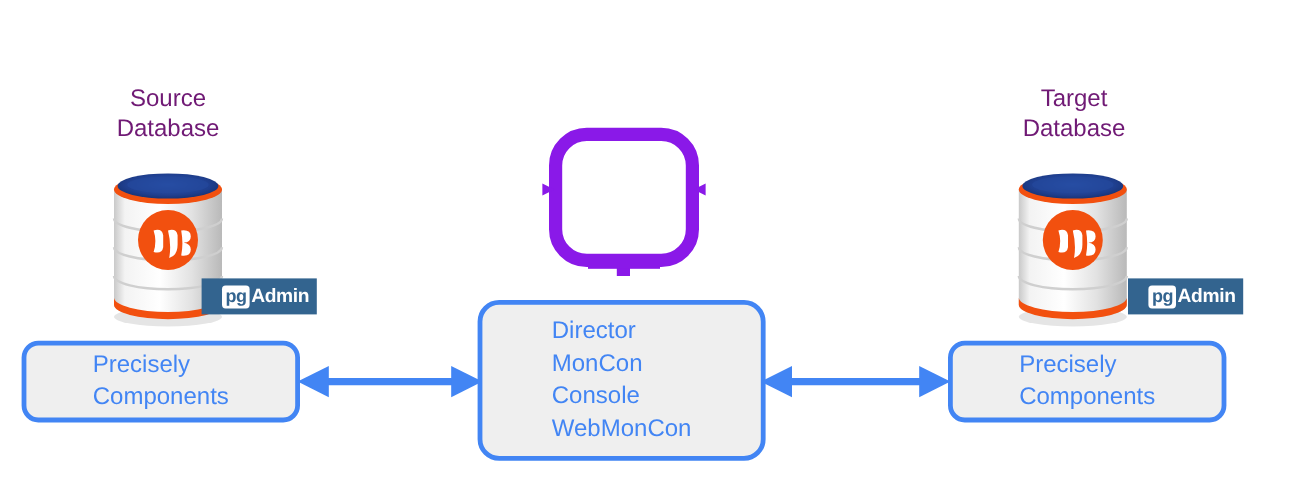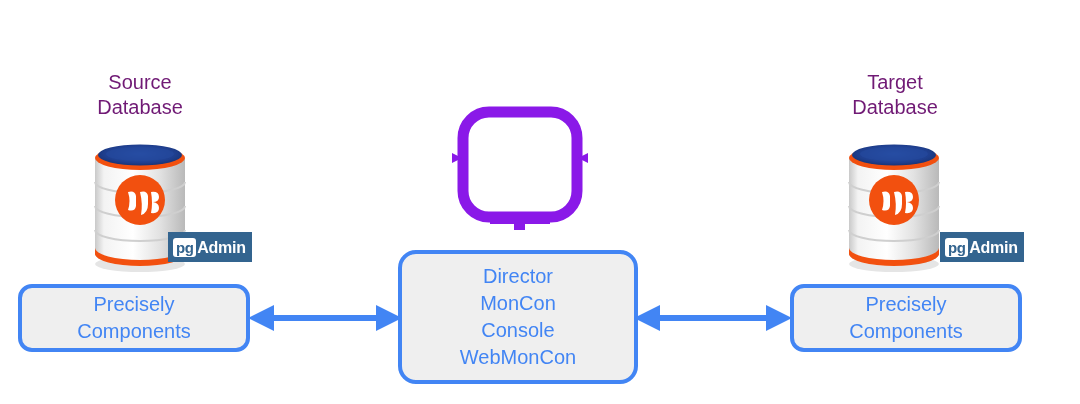--- a/index.html
+++ b/index.html
@@ -61,20 +61,21 @@
   .pg-chip {
     background: #ffffff;
     color: #33648f;
     font-weight: bold;
     font-size: 15px;
     line-height: 17px;
     padding: 1px 3px;
     border-radius: 3px;
     font-family: "Liberation Sans", sans-serif;
     letter-spacing: -0.5px;
+    margin-left: 12px;
   }
   .pg-admin-word {
     color: #ffffff;
     font-weight: bold;
     font-size: 16px;
     line-height: 19px;
     margin-left: 1px;
     font-family: "Liberation Sans", sans-serif;
     letter-spacing: -0.3px;
   }
@@ -93,21 +94,20 @@
   .node-box {
     position: absolute;
     box-sizing: border-box;
     background: #efefef;
     border: 4px solid #4285f4;
     border-radius: 14px;
     color: #4285f4;
     display: flex;
     align-items: center;
     justify-content: center;
-    text-align: center;
     font-family: "Liberation Sans", sans-serif;
     font-size: 20px;
     line-height: 27px;
     white-space: pre-line;
   }
   #box-precisely-left {
     left: 18px;  top: 284px;  width: 232px; height: 68px;
   }
   #box-precisely-right {
     left: 790px; top: 284px;  width: 232px; height: 68px;

